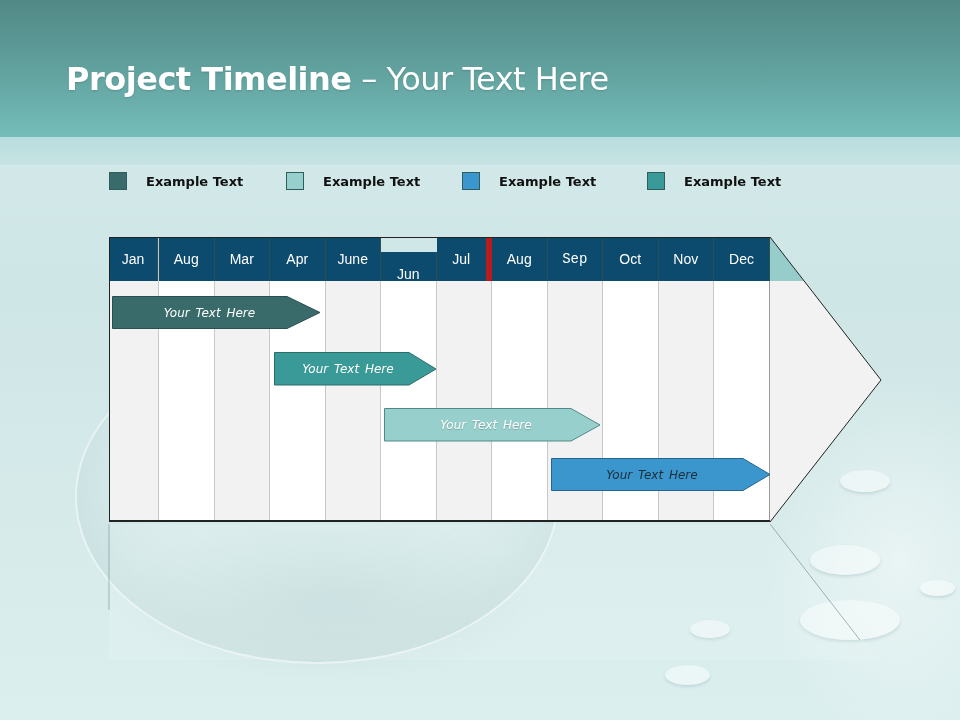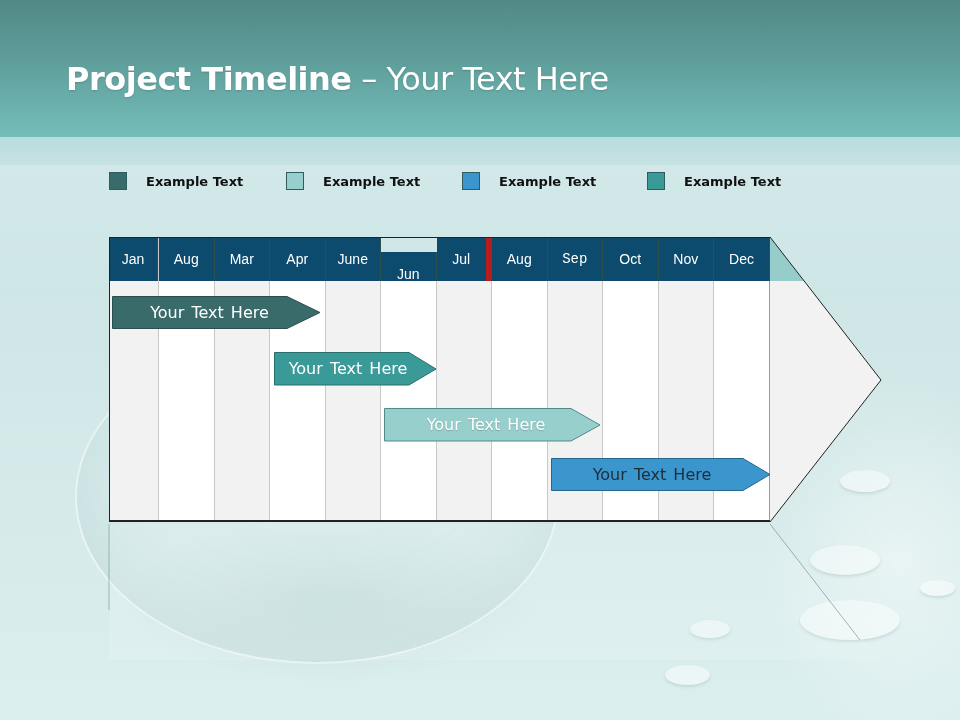--- a/index.html
+++ b/index.html
@@ -54,21 +54,21 @@
     position:absolute; top:0; left:0; right:0; height:44px;
     background:#0c4a6e; display:flex; align-items:center; justify-content:center;
     color:#ffffff; font-size:14px; box-sizing:border-box;text-align:center;
   }
   .month-body { position:absolute; top:44px; left:0; right:0; bottom:0; }
 
   .bar { position:absolute; height:33px; }
   .bar svg { position:absolute; left:0; top:0; }
   .bar-label {
     position:absolute; left:0; top:0; height:33px; display:flex; align-items:center; justify-content:center;
-    font-family:"DejaVu Sans", sans-serif; font-size:16px; white-space:nowrap; word-spacing:2px;
+    font-family:"DejaVu Sans", sans-serif; font-size:12px; white-space:nowrap; word-spacing:2px;font-style:italic;
   }
 </style>
 </head>
 <body>
 
 <div class="slide">
 
   <div class="bowl"></div>
   <div class="drop" style="left:810px;top:545px;width:70px;height:30px;"></div>
   <div class="drop" style="left:800px;top:600px;width:100px;height:40px;"></div>

